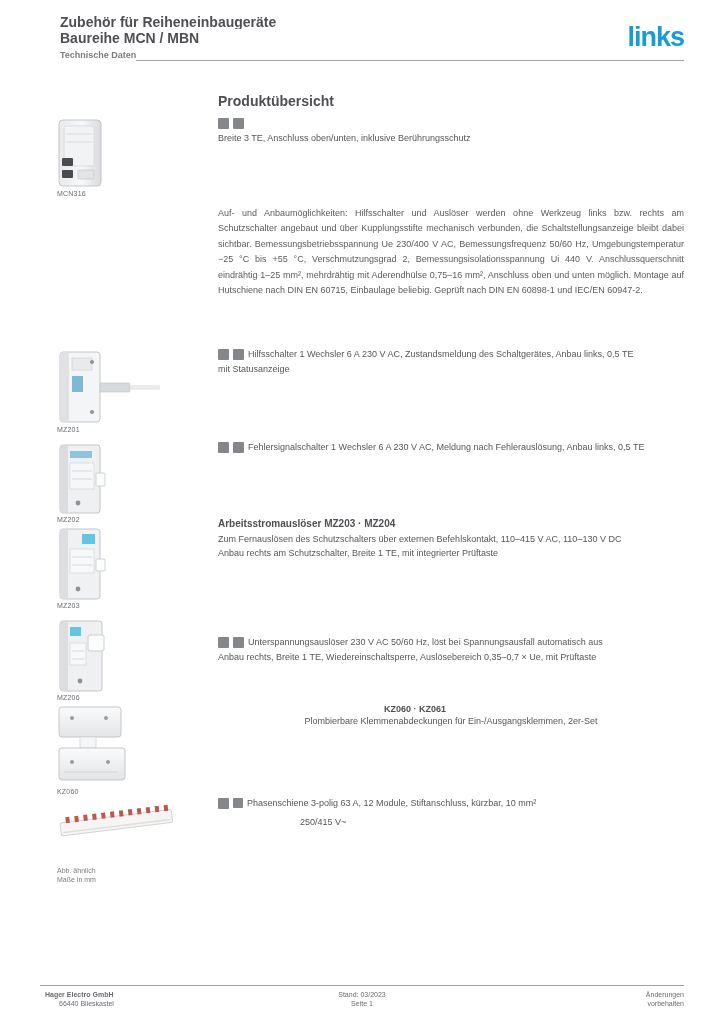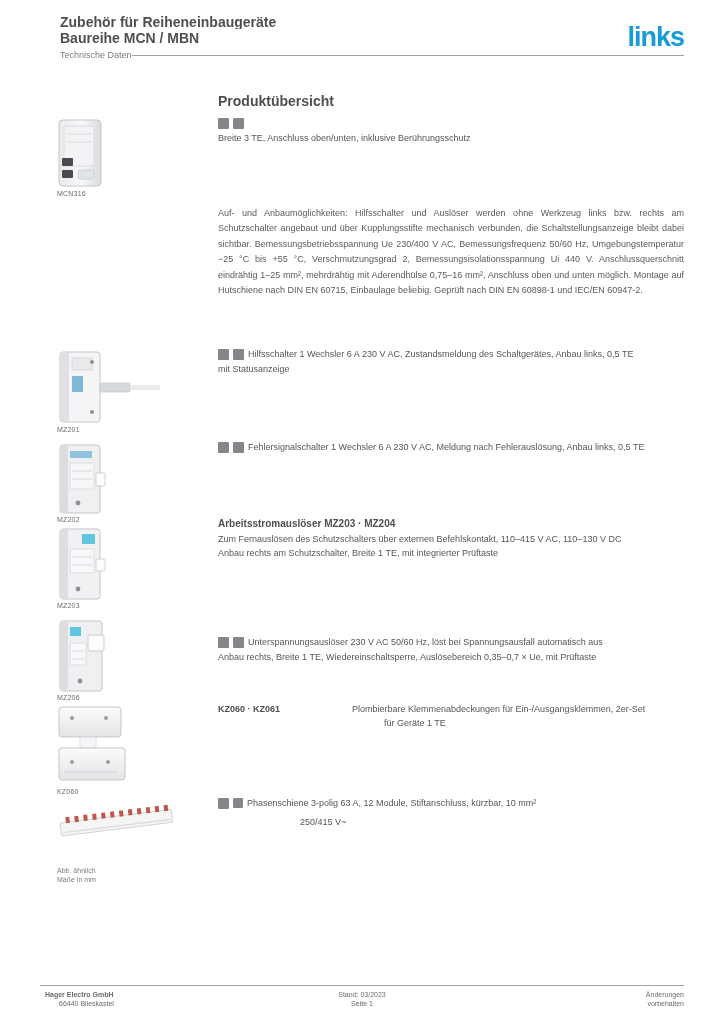--- a/index.html
+++ b/index.html
@@ -25,21 +25,21 @@
   .logo{font-size:27px;font-weight:bold;letter-spacing:-1px;}
   .footer-block{font-size:7px;line-height:9px;color:#6a6b6f;}
   svg{display:block;}
 </style>
 </head>
 <body>
 
 <div class="abs t11 b dark nowrap" style="left:60px;top:16px;width:260px;">Zubehör für Reiheneinbaugeräte</div>
 <div class="abs t11 b dark nowrap" style="left:60px;top:32px;width:200px;">Baureihe MCN / MBN</div>
 
-<div class="abs" style="left:60px;top:49px;right:40px;display:flex;align-items:center;">
+<div class="abs" style="left:60px;top:49px;right:40px;display:flex;align-items:flex-end;font-weight:bold;">
   <span class="t9 gray nowrap">Technische Daten</span>
   <span class="rule" style="flex:1;"></span>
 </div>
 
 <div class="abs logo" style="right:40px;top:22px;color:#189bd8;">
   <span>links</span>
 </div>
 
 <div class="abs t11 b dark nowrap" style="left:218px;top:95px;">Produktübersicht</div>
 
@@ -175,25 +175,24 @@
     <circle cx="16" cy="14" r="2" fill="#9a9c9f"></circle>
     <circle cx="50" cy="14" r="2" fill="#9a9c9f"></circle>
     <circle cx="16" cy="58" r="2" fill="#9a9c9f"></circle>
     <circle cx="52" cy="58" r="2" fill="#9a9c9f"></circle>
     <line x1="8" y1="68" x2="62" y2="68" stroke="#d2d4d7" stroke-width="1"></line>
   </svg>
 </div>
 <div class="abs reflabel" style="left:57px;top:788px;">KZ060</div>
 
 <div class="abs" style="left:218px;top:703px;width:466px;">
-  <div style="display:flex;align-items:center;">
+  <div style="display:flex;align-items:center;flex-direction:column;">
     <span class="t9 b dark nowrap" style="width:134px;flex:0 0 auto;">KZ060 · KZ061</span>
     <span class="t9 nowrap">Plombierbare Klemmenabdeckungen für Ein-/Ausgangsklemmen, 2er-Set</span>
   </div>
-  <div class="t9 nowrap" style="margin-left:166px;margin-top:2px;">für Geräte 1 TE</div>
 </div>
 
 <div class="abs" style="left:56px;top:796px;">
   <svg width="122" height="48" viewBox="0 0 122 48">
     <g transform="rotate(-7 61 24)">
       <rect x="4" y="20" width="112" height="13" rx="2" fill="#f5f5f3" stroke="#d3d4d1" stroke-width="1"></rect>
       <g fill="#c0564e">
         <rect x="10" y="15" width="4" height="6"></rect>
           <rect x="19" y="15" width="4" height="6"></rect>
         <rect x="28" y="15" width="4" height="6"></rect>

